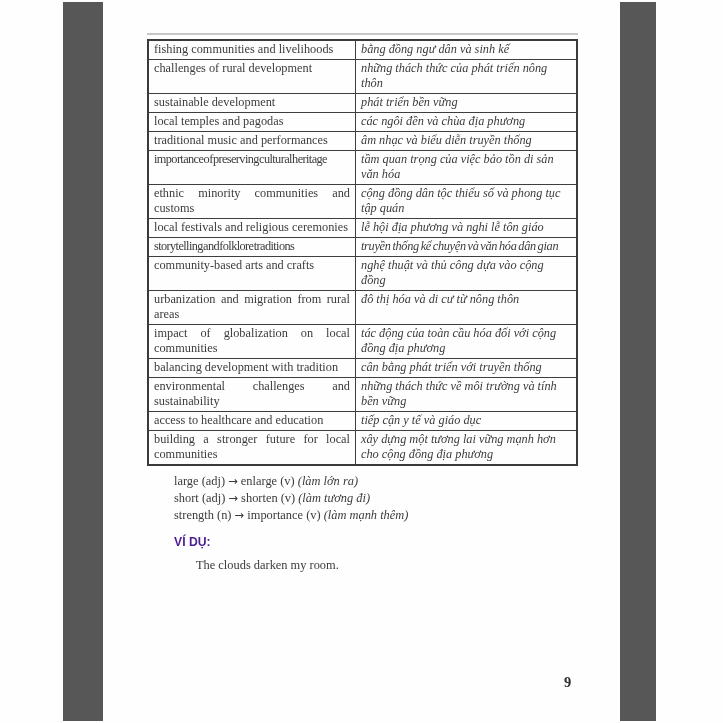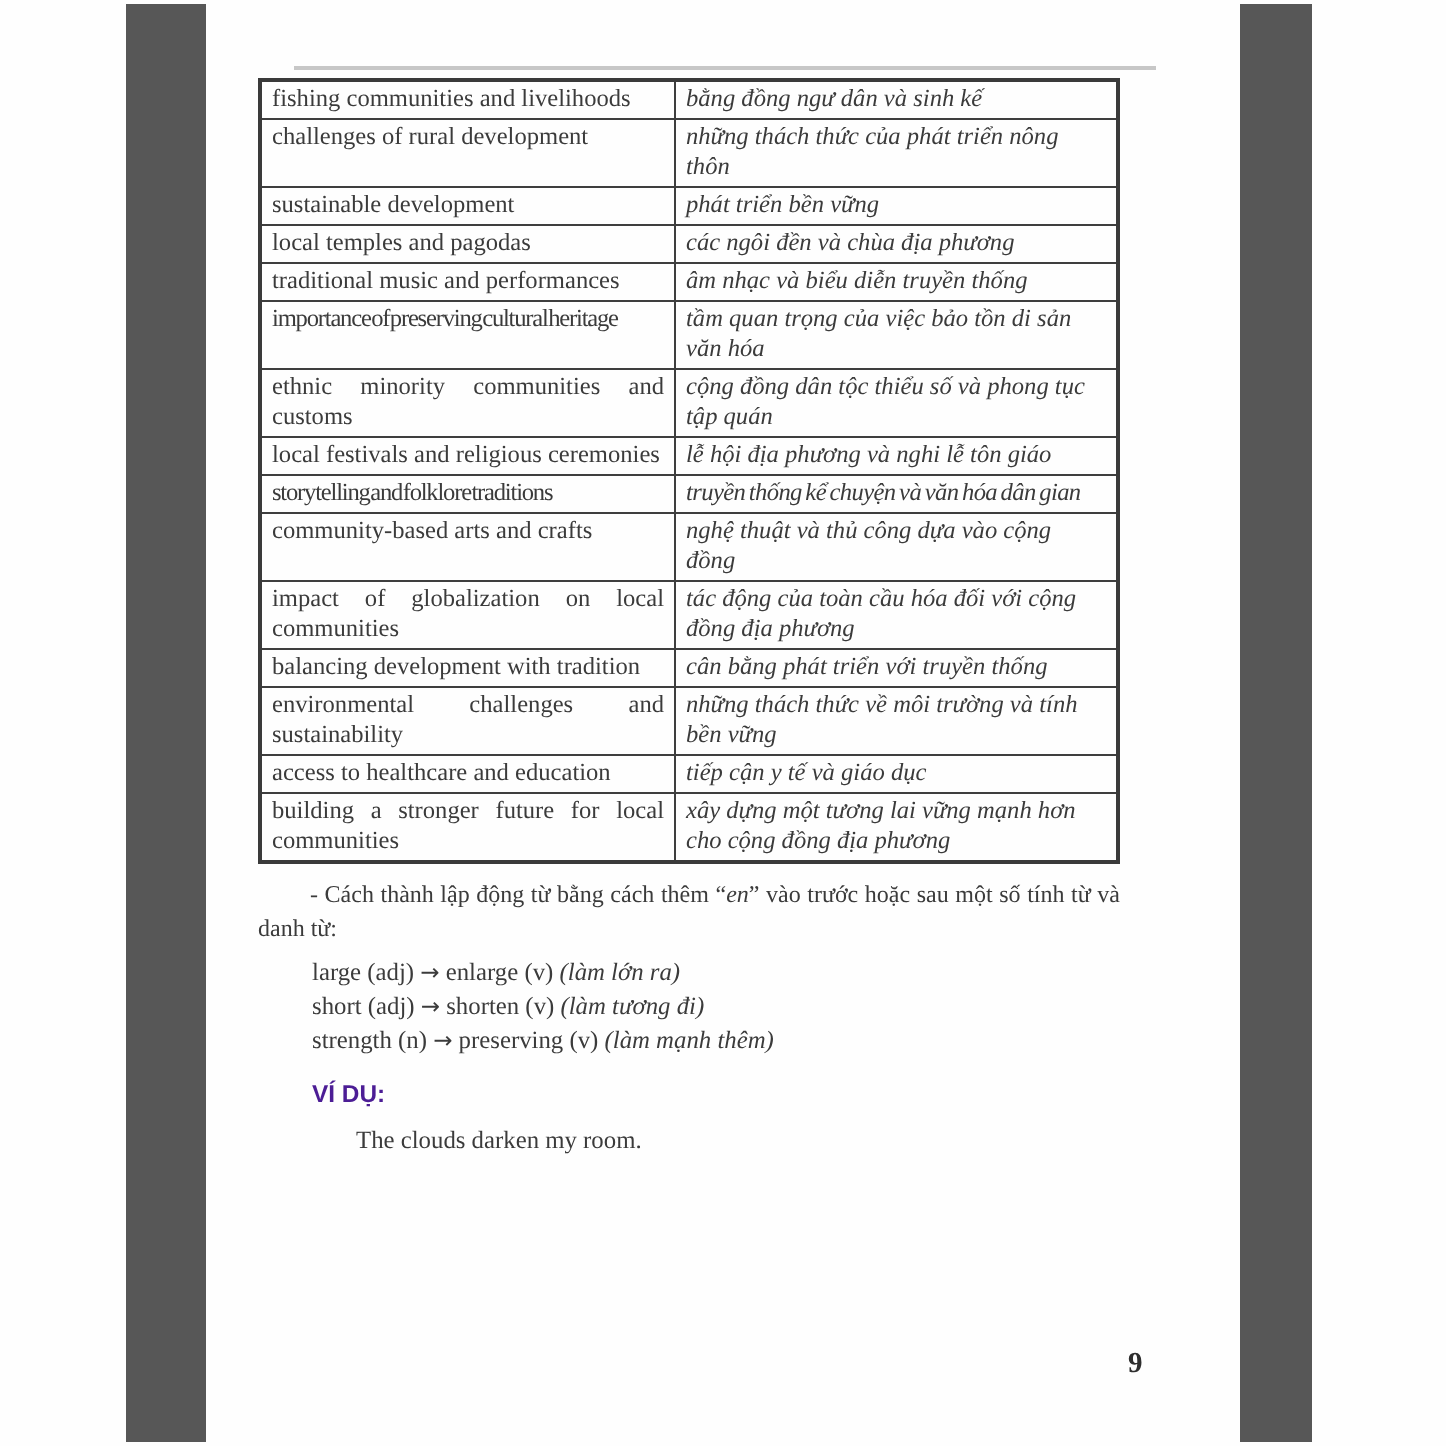--- a/index.html
+++ b/index.html
@@ -27,21 +27,21 @@
   
   .faint-line {
     position: absolute;
     left: 147px; top: 33px;
     width: 431px; height: 2px;
     background: #c7c7c7;
   }
 
   .content {
     position: absolute;
-    left: 129px; top: 39px;
+    left: 147px; top: 39px;
     width: 341px;
   }
 
   table.vocab-table {
     border-collapse: collapse;
     width: 431px;
     font-size: 12.3px;
     line-height: 15px;
     table-layout: fixed;
   }
@@ -148,20 +148,24 @@
           </tr>
           <tr>
             <td class="en">storytelling and folklore traditions</td>
             <td class="vi">truyền thống kể chuyện và văn hóa dân gian</td>
           </tr>
           <tr>
             <td class="en">community-based arts and crafts</td>
             <td class="vi">nghệ thuật và thủ công dựa vào cộng đồng</td>
           </tr>
           <tr>
+            <td class="en">urbanization and migration from rural areas</td>
+            <td class="vi">đô thị hóa và di cư từ nông thôn</td>
+          </tr>
+          <tr>
             <td class="en">impact of globalization on local communities</td>
             <td class="vi">tác động của toàn cầu hóa đối với cộng đồng địa phương</td>
           </tr>
           <tr>
             <td class="en">balancing development with tradition</td>
             <td class="vi">cân bằng phát triển với truyền thống</td>
           </tr>
           <tr>
             <td class="en">environmental challenges and sustainability</td>
             <td class="vi">những thách thức về môi trường và tính bền vững</td>
@@ -171,26 +175,25 @@
             <td class="vi">tiếp cận y tế và giáo dục</td>
           </tr>
           <tr>
             <td class="en">building a stronger future for local communities</td>
             <td class="vi">xây dựng một tương lai vững mạnh hơn cho cộng đồng địa phương</td>
           </tr>
         </tbody>
     </table>
 
     <div class="notes">
-      <p class="intro"><span>- Cách thành lập động từ bằng cách thêm “</span><span class="it">en</span><span>” vào trước hoặc sau một số tính từ và danh từ:</span></p>
 
       <div class="examples" id="examples">
           <p class="example-line"><span>large (adj) </span><span class="arrow">→</span><span> enlarge (v) </span><span class="it">(làm lớn ra)</span></p>
           <p class="example-line"><span>short (adj) </span><span class="arrow">→</span><span> shorten (v) </span><span class="it">(làm tương đi)</span></p>
-          <p class="example-line"><span>strength (n) </span><span class="arrow">→</span><span> preserving (v) </span><span class="it">(làm mạnh thêm)</span></p>
+          <p class="example-line"><span>strength (n) </span><span class="arrow">→</span><span> importance (v) </span><span class="it">(làm mạnh thêm)</span></p>
         </div>
 
       <p class="vi-du">VÍ DỤ:</p>
       <p class="sentence">The clouds darken my room.</p>
     </div>
   </div>
 
   <div class="page-number">9</div>
 </div>
 

